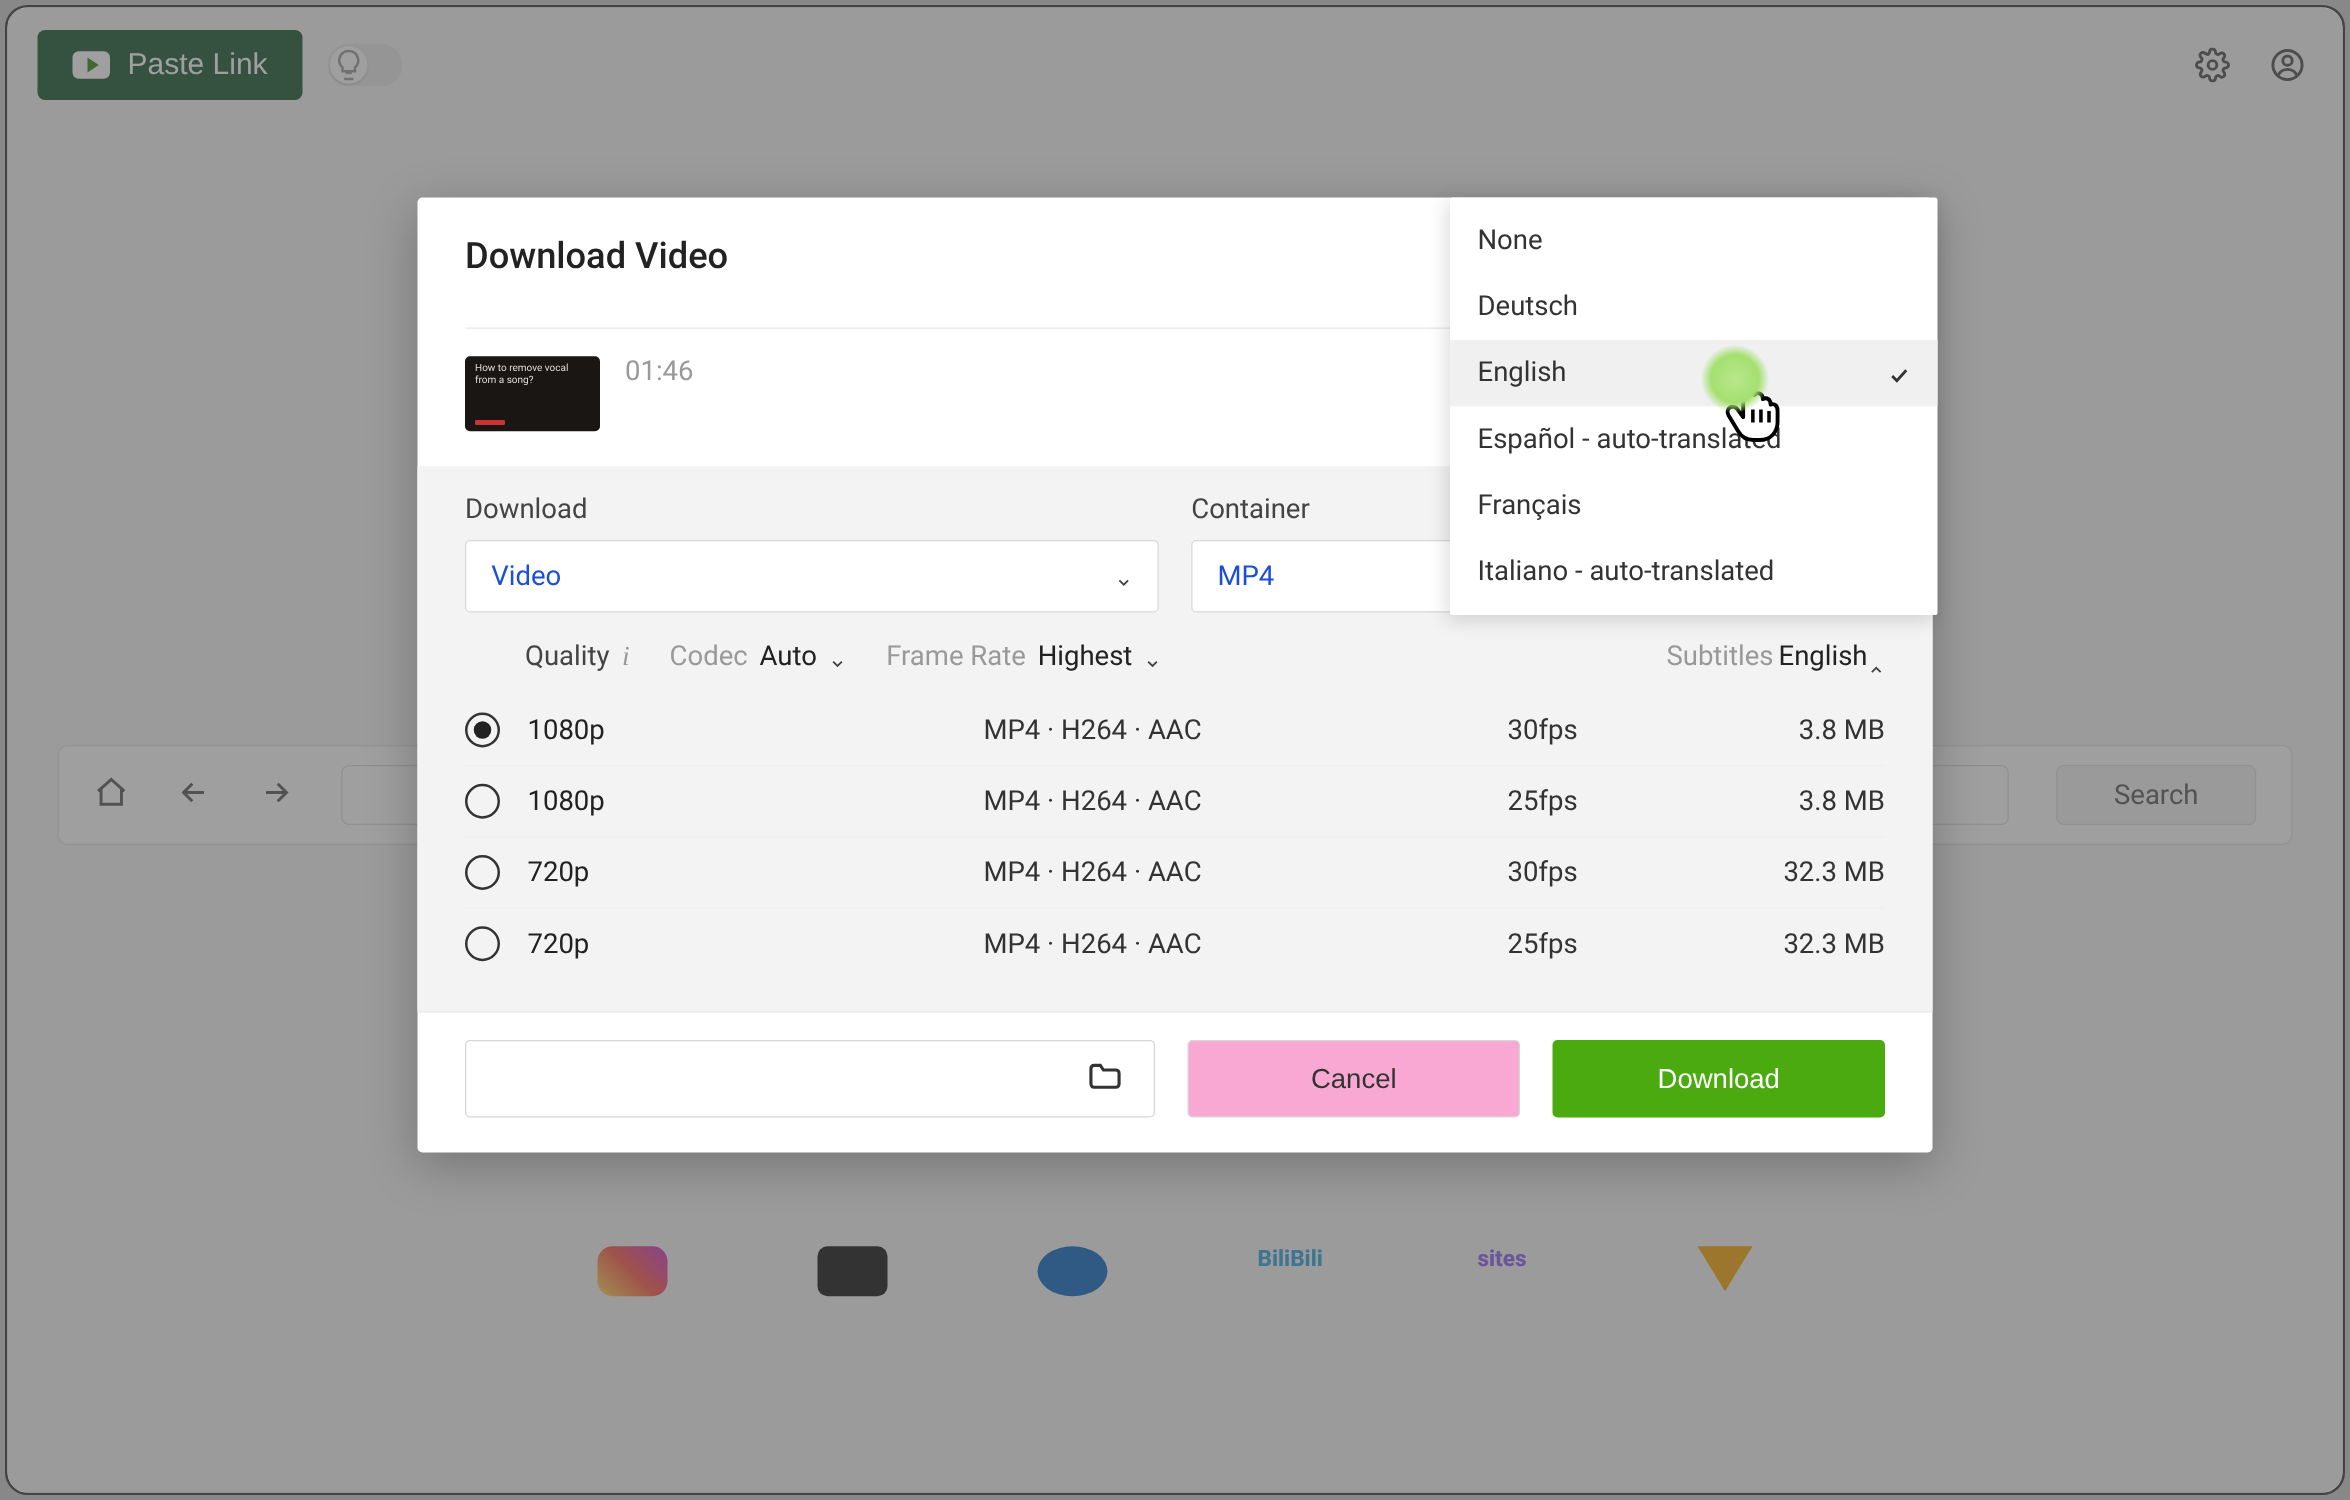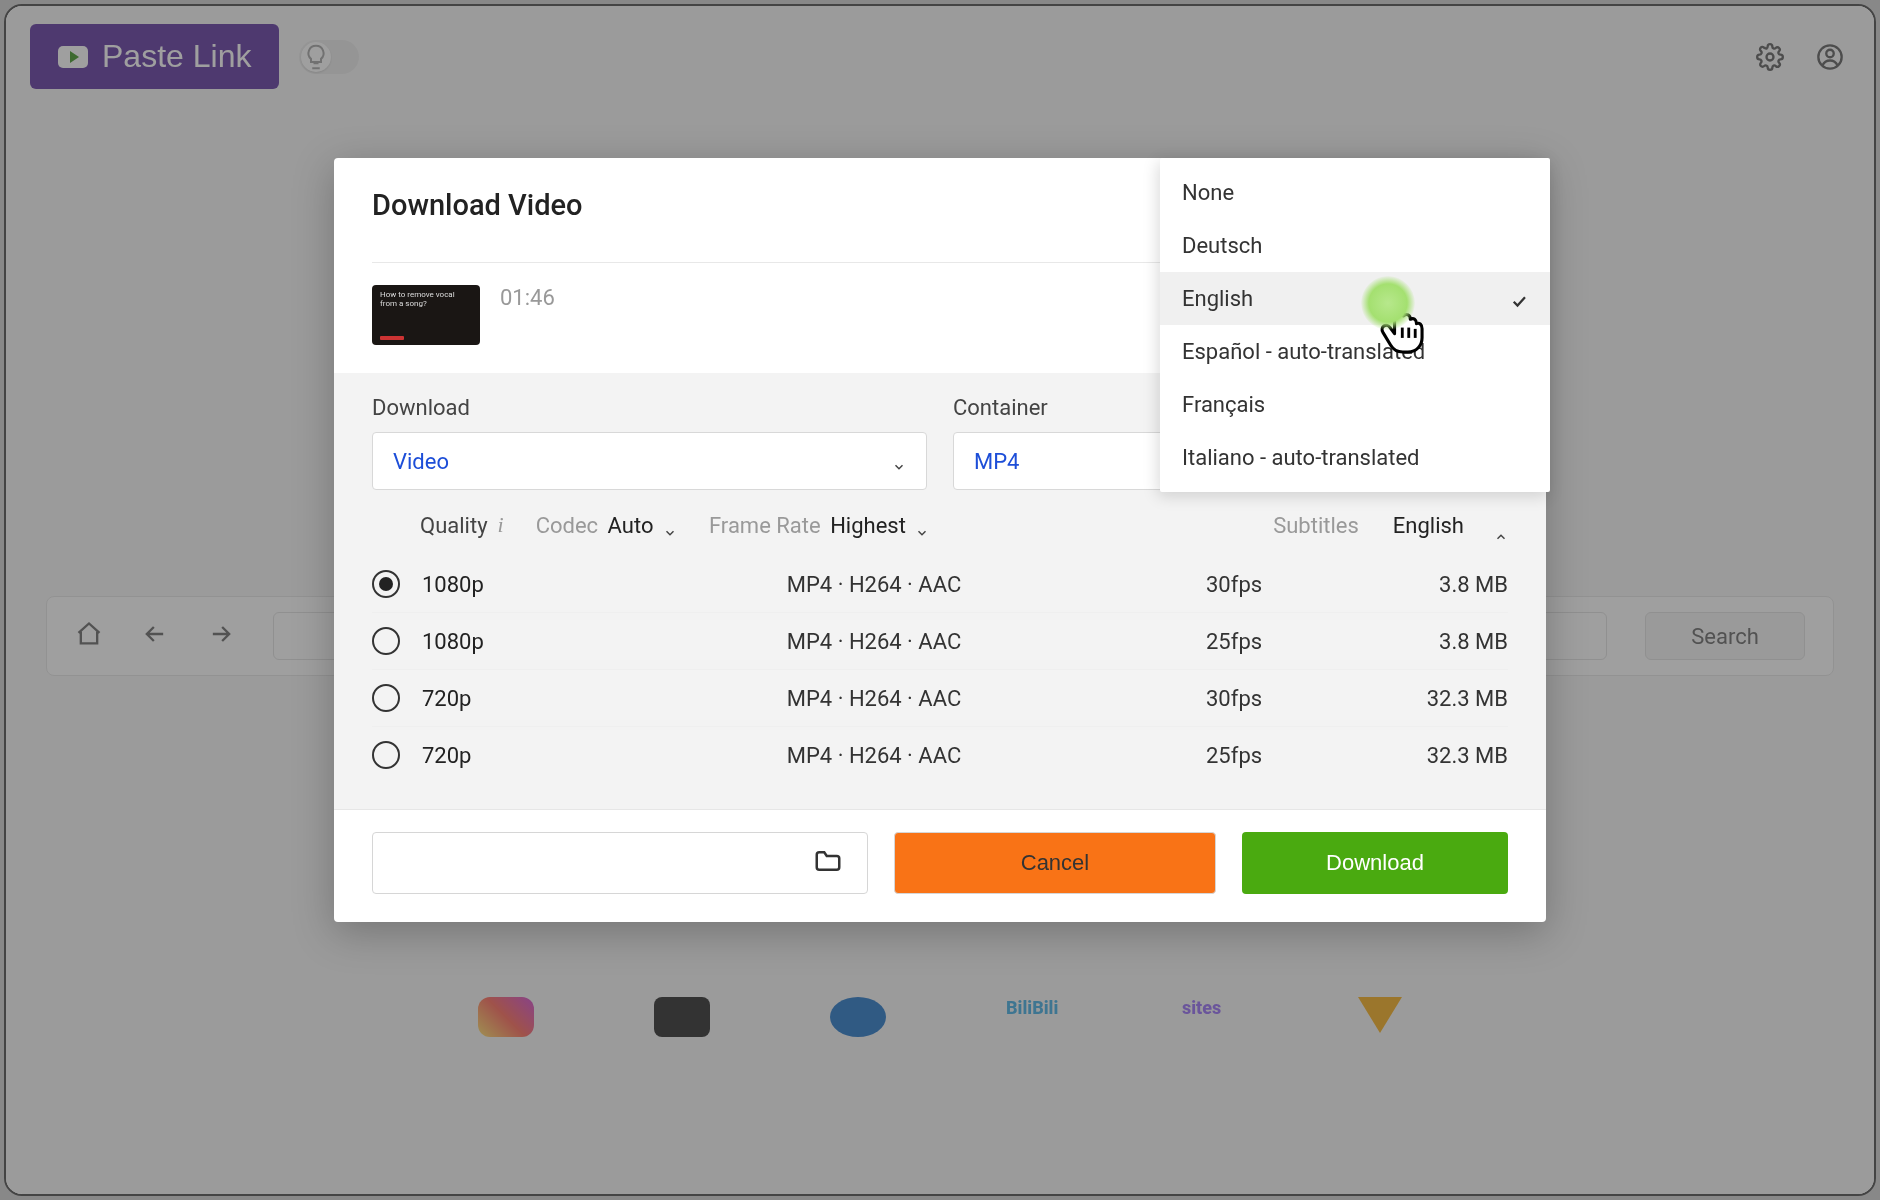--- a/index.html
+++ b/index.html
@@ -28,26 +28,26 @@
     pointer-events: none;
   }
   
   .topbar {
     display:flex;
     align-items:center;
     padding: 18px 24px;
     gap: 20px;
   }
   .paste-btn {
-    background:#4c1d95;
+    background:#14532d;
     color:#fff;
     border:none;
     border-radius:6px;
     padding: 14px 28px;
-    font-size: 32px;
+    font-size: 24px;
     font-weight:500;
     display:flex;
     align-items:center;
     gap:14px;
   }
   .yt-rect{
     width:30px;height:22px;background:#fff;border-radius:5px;
     display:flex;align-items:center;justify-content:center;
   }
   .yt-tri{
@@ -117,21 +117,21 @@
     display:flex;align-items:center;justify-content:space-between;padding:0 20px;
     font-size:22px;color:#1d4ed8;
   }
   .chev-sm{width:14px;height:14px;}
   .chev-sm svg{width:14px;height:14px;stroke:#444;fill:none;stroke-width:2.5;}
 
   .filters-row{display:flex;align-items:center;gap:32px;padding:22px 0 18px 0;font-size:22px;margin-left:48px;}
   .f-label{color:#444;}
   .f-mute{color:#999;}
   .f-val{color:#222;margin-left:4px;}
-  .filters-right{margin-left:auto;display:flex;align-items:flex-end;gap:30px;}
+  .filters-right{margin-left:auto;display:flex;align-items:flex-end;gap:0;}
 
   .quality-list{padding-bottom:6px;}
   .q-row{
     display:flex;align-items:center;gap:22px;
     padding:14px 0;
     font-size:22px;color:#222;
     border-top:1px solid #efefef;
   }
   .q-row:first-child{border-top:none;}
   .radio{width:28px;height:28px;border:2px solid #333;border-radius:50%;display:flex;align-items:center;justify-content:center;flex:none;}
@@ -148,21 +148,21 @@
   }
   .path-box{
     flex:1;height:62px;border:1px solid #d6d6d6;border-radius:4px;background:#fff;
     display:flex;align-items:center;justify-content:flex-end;padding:0 24px;
   }
   .folder-ic svg{width:30px;height:30px;stroke:#333;fill:none;stroke-width:2;}
   .btn{
     height:62px;border-radius:4px;border:none;font-size:22px;
     display:flex;align-items:center;justify-content:center;
   }
-  .btn-cancel{width:322px;background:#f97316;border:1px solid #d6d6d6;color:#333;}
+  .btn-cancel{width:266px;background:#f9a8d4;border:1px solid #d6d6d6;color:#333;}
   .btn-download{width:266px;background:#4aaa10;color:#fff;font-weight:500;}
 
   
   .dropdown{
     position:absolute;
     top:0;right:-4px;
     width:390px;
     background:#fff;
     box-shadow:-2px 4px 16px rgba(0,0,0,.15);
     border-radius:2px;

